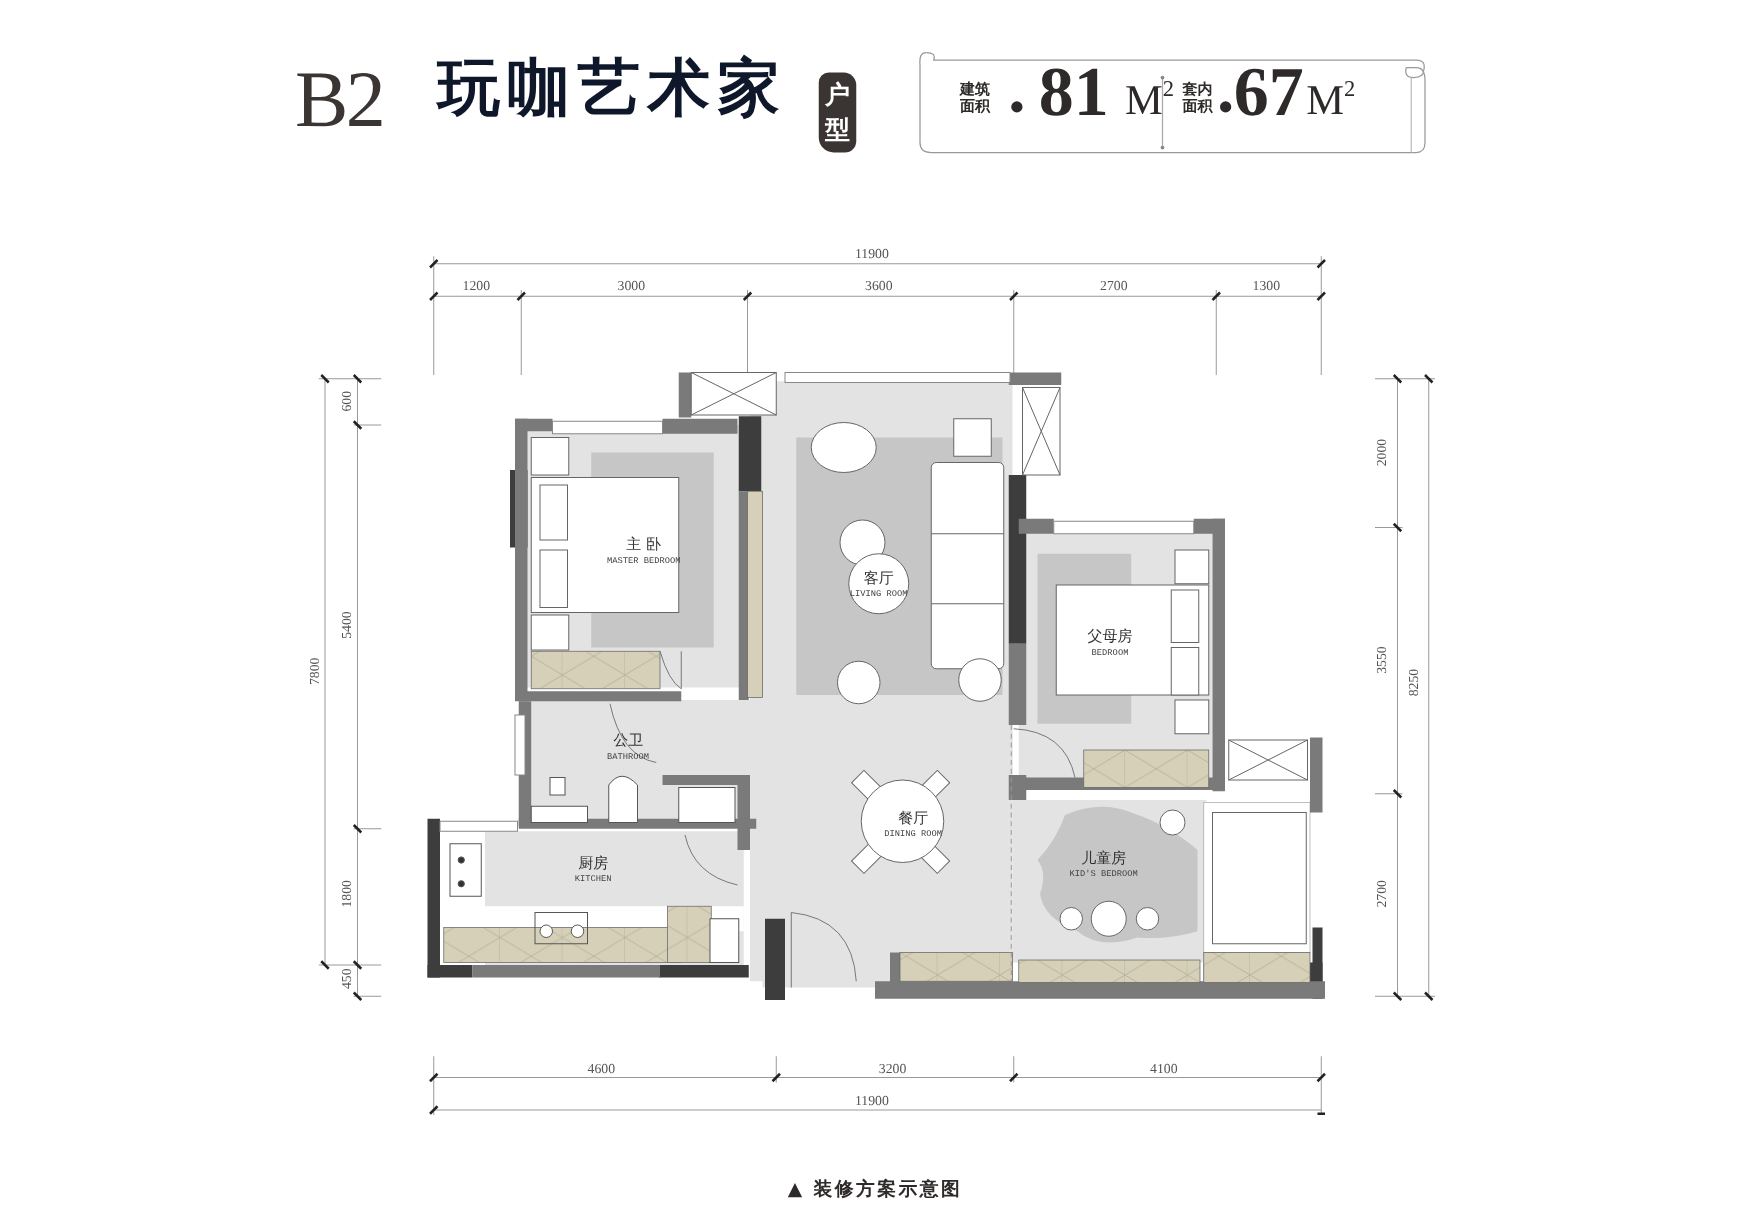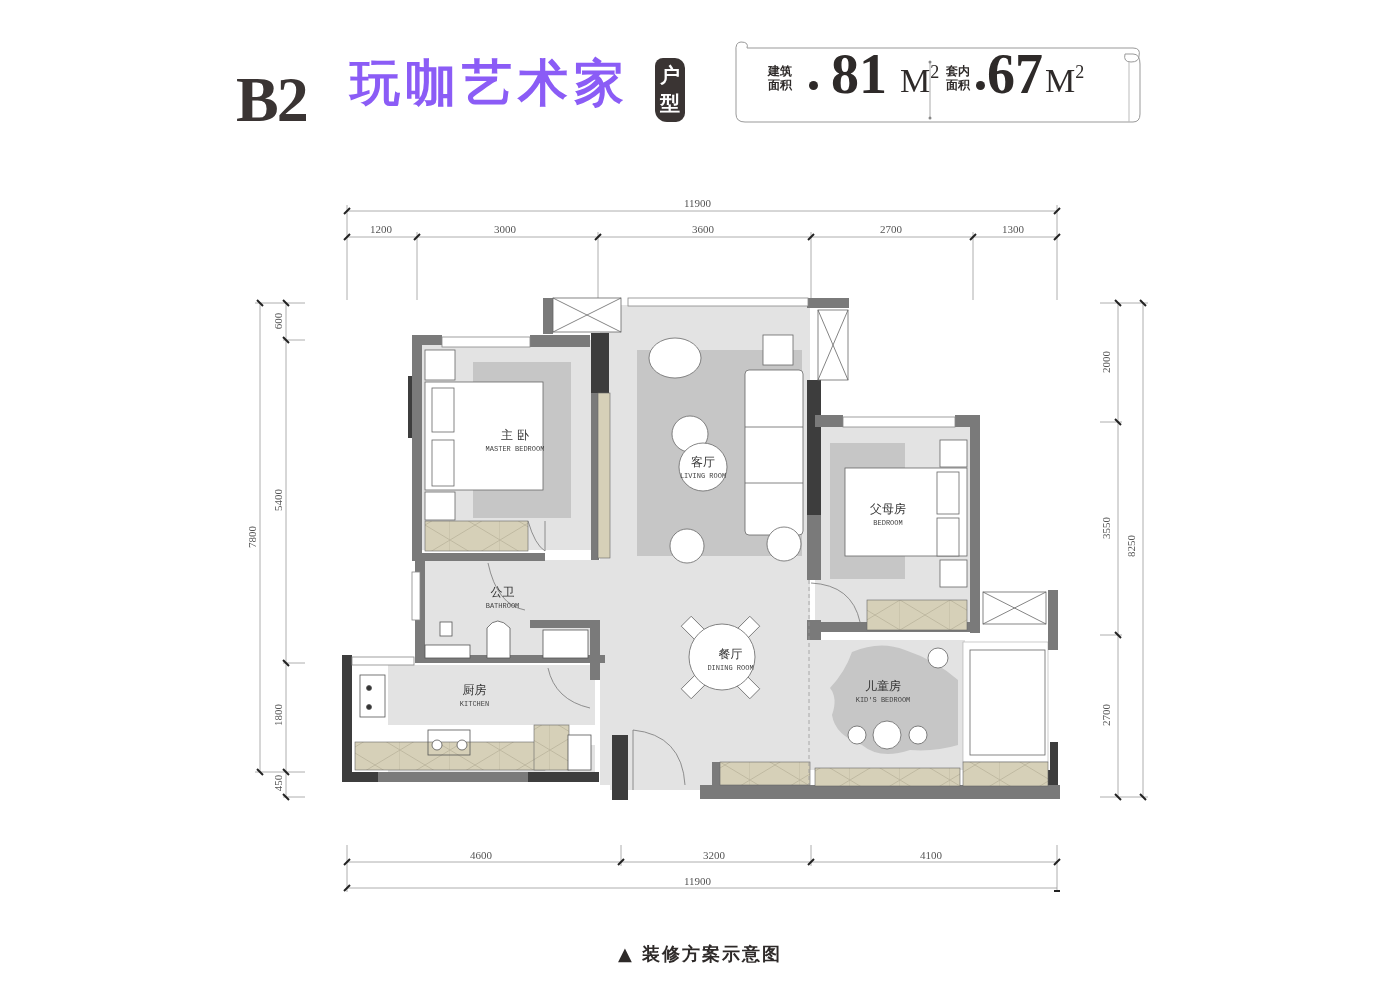--- a/index.html
+++ b/index.html
@@ -1,31 +1,31 @@
 <!DOCTYPE html>
 <html><head>
 <meta charset="utf-8">
 <style>
   html,body{margin:0;padding:0;background:#ffffff;}
   body{width:1400px;height:982px;position:relative;overflow:hidden;font-family:"DejaVu Serif","Liberation Serif",serif;}
-  .title-code{position:absolute;left:236px;top:48px;font-family:"Liberation Serif","DejaVu Serif",serif;font-weight:bold;font-size:64px;color:#3a3433;line-height:1;letter-spacing:-2px;margin-top:20px;}
-  .title-name{position:absolute;left:350px;top:58px;font-family:"DejaVu Serif","Liberation Serif",serif;font-weight:bold;font-size:50px;color:#8b5cf6;letter-spacing:6px;line-height:1;}
+  .title-code{position:absolute;left:236px;top:48px;font-family:"Liberation Serif","DejaVu Serif",serif;font-weight:normal;font-size:64px;color:#3a3433;line-height:1;letter-spacing:-2px;}
+  .title-name{position:absolute;left:350px;top:45px;font-family:"DejaVu Serif","Liberation Serif",serif;font-weight:bold;font-size:50px;color:#0f172a;letter-spacing:6px;line-height:1;}
   .seal{position:absolute;left:655px;top:58px;width:30px;height:64px;background:#3a3433;border-radius:8px 10px 9px 12px;color:#fff;font-size:20px;line-height:28px;text-align:center;font-family:"DejaVu Sans",sans-serif;font-weight:bold;padding-top:3px;box-sizing:border-box;}
   .scroll{position:absolute;left:735px;top:38px;width:408px;height:86px;}
   .area{position:absolute;top:50px;display:flex;align-items:flex-end;color:#2e2a29;}
   .area .lbl{font-family:"DejaVu Sans",sans-serif;font-size:12px;line-height:14px;font-weight:bold;width:28px;margin-right:2px;margin-bottom:6px;}
   .area .dot{width:9px;height:9px;border-radius:50%;background:#2e2a29;margin-bottom:8px;margin-right:2px;}
   .area .num{font-family:"Liberation Serif","DejaVu Serif",serif;font-size:56px;line-height:48px;font-weight:bold;}
   .area .unit{font-family:"Liberation Serif","DejaVu Serif",serif;font-size:34px;line-height:34px;margin-left:2px;}
   .area .unit sup{font-size:18px;vertical-align:14px;}
   .dim{position:absolute;font-family:"Liberation Serif","DejaVu Serif",serif;font-size:11px;color:#555;}
   .dimv{position:absolute;font-family:"Liberation Serif","DejaVu Serif",serif;font-size:11px;color:#555;transform:rotate(-90deg);transform-origin:center;width:40px;text-align:center;}
   .room-cn{position:absolute;font-family:"DejaVu Serif","Liberation Serif",serif;font-size:12px;color:#333;text-align:center;line-height:14px;}
   .room-en{font-family:"Liberation Mono","DejaVu Sans Mono",monospace;font-size:7px;color:#444;letter-spacing:0;display:block;}
-  .caption{position:absolute;left:0;width:1400px;top:942px;text-align:center;font-family:"DejaVu Sans",sans-serif;font-weight:bold;font-size:18px;color:#2e2a29;letter-spacing:2px;}
+  .caption{position:absolute;left:0;width:1400px;top:942px;text-align:center;font-family:"DejaVu Sans",sans-serif;font-weight:bold;font-size:15px;color:#2e2a29;letter-spacing:2px;}
 </style>
 </head>
 <body>
 
 <div class="title-code">B2</div>
 <div class="title-name">玩咖艺术家</div>
 <div class="seal">
   <div>户</div>
   <div>型</div>
 </div>

